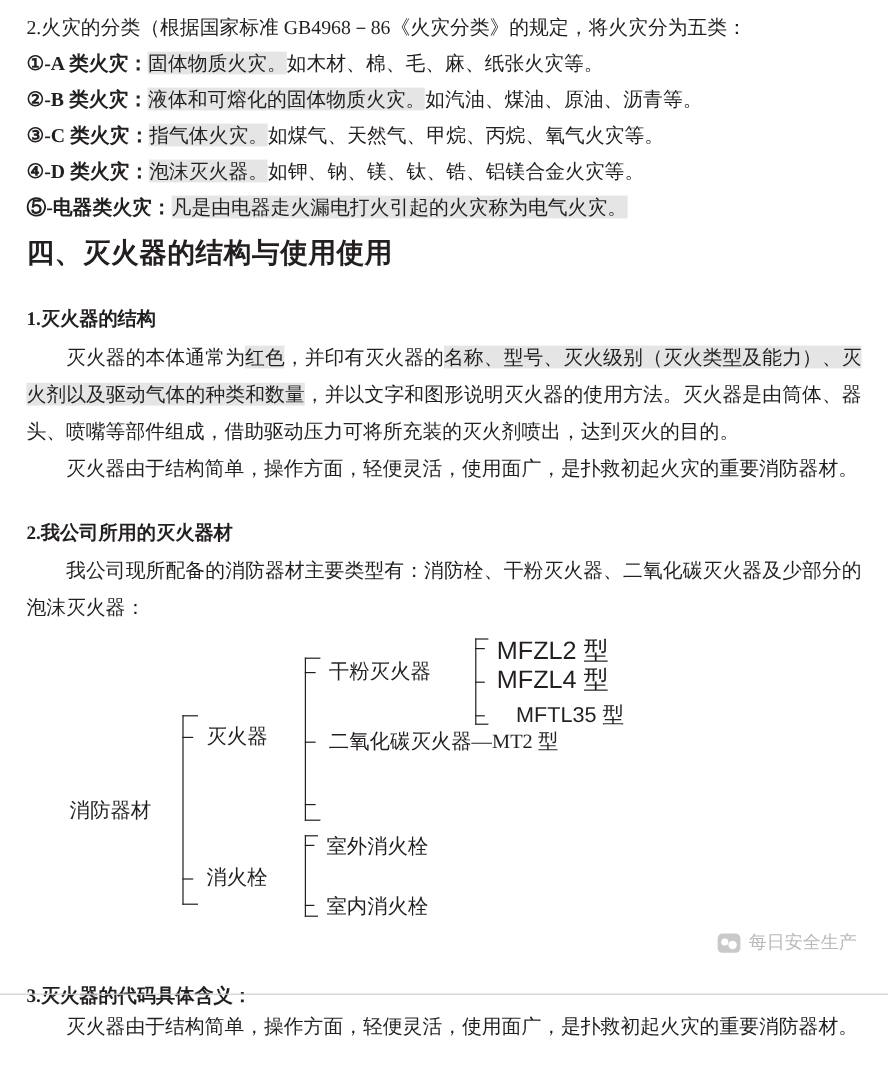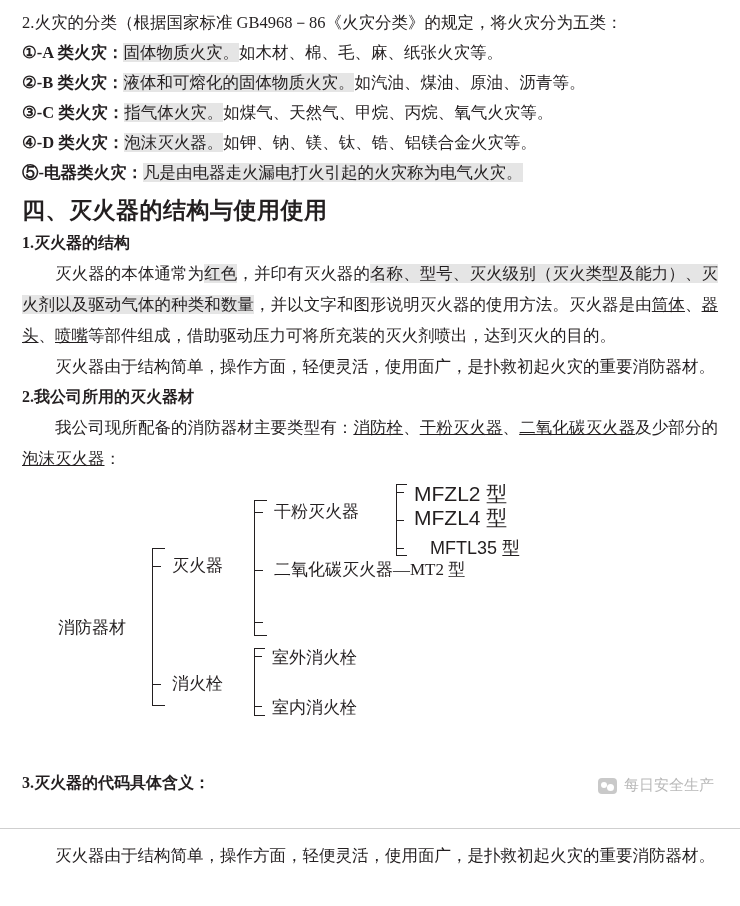--- a/index.html
+++ b/index.html
@@ -37,31 +37,30 @@
     font-size: 23px;
     font-weight: bold;
     line-height: 34px;
     margin-top: 6px;
     letter-spacing: 0.5px;
   }
   .sub-title {
     font-size: 16px;
     font-weight: bold;
     line-height: 30px;
-    margin-top: 0;
+    margin-top: 24px;
   }
   .para {
     font-size: 16.5px;
     line-height: 31px;
     text-align: justify;
     text-indent: 2em;
     margin: 0;
   }
   .u {
-    text-decoration: underline;
   }
   
   .diagram {
     position: relative;
     height: 270px;
     margin-top: 14px;
     font-size: 17px;
   }
   .d-label {
     position: absolute;

